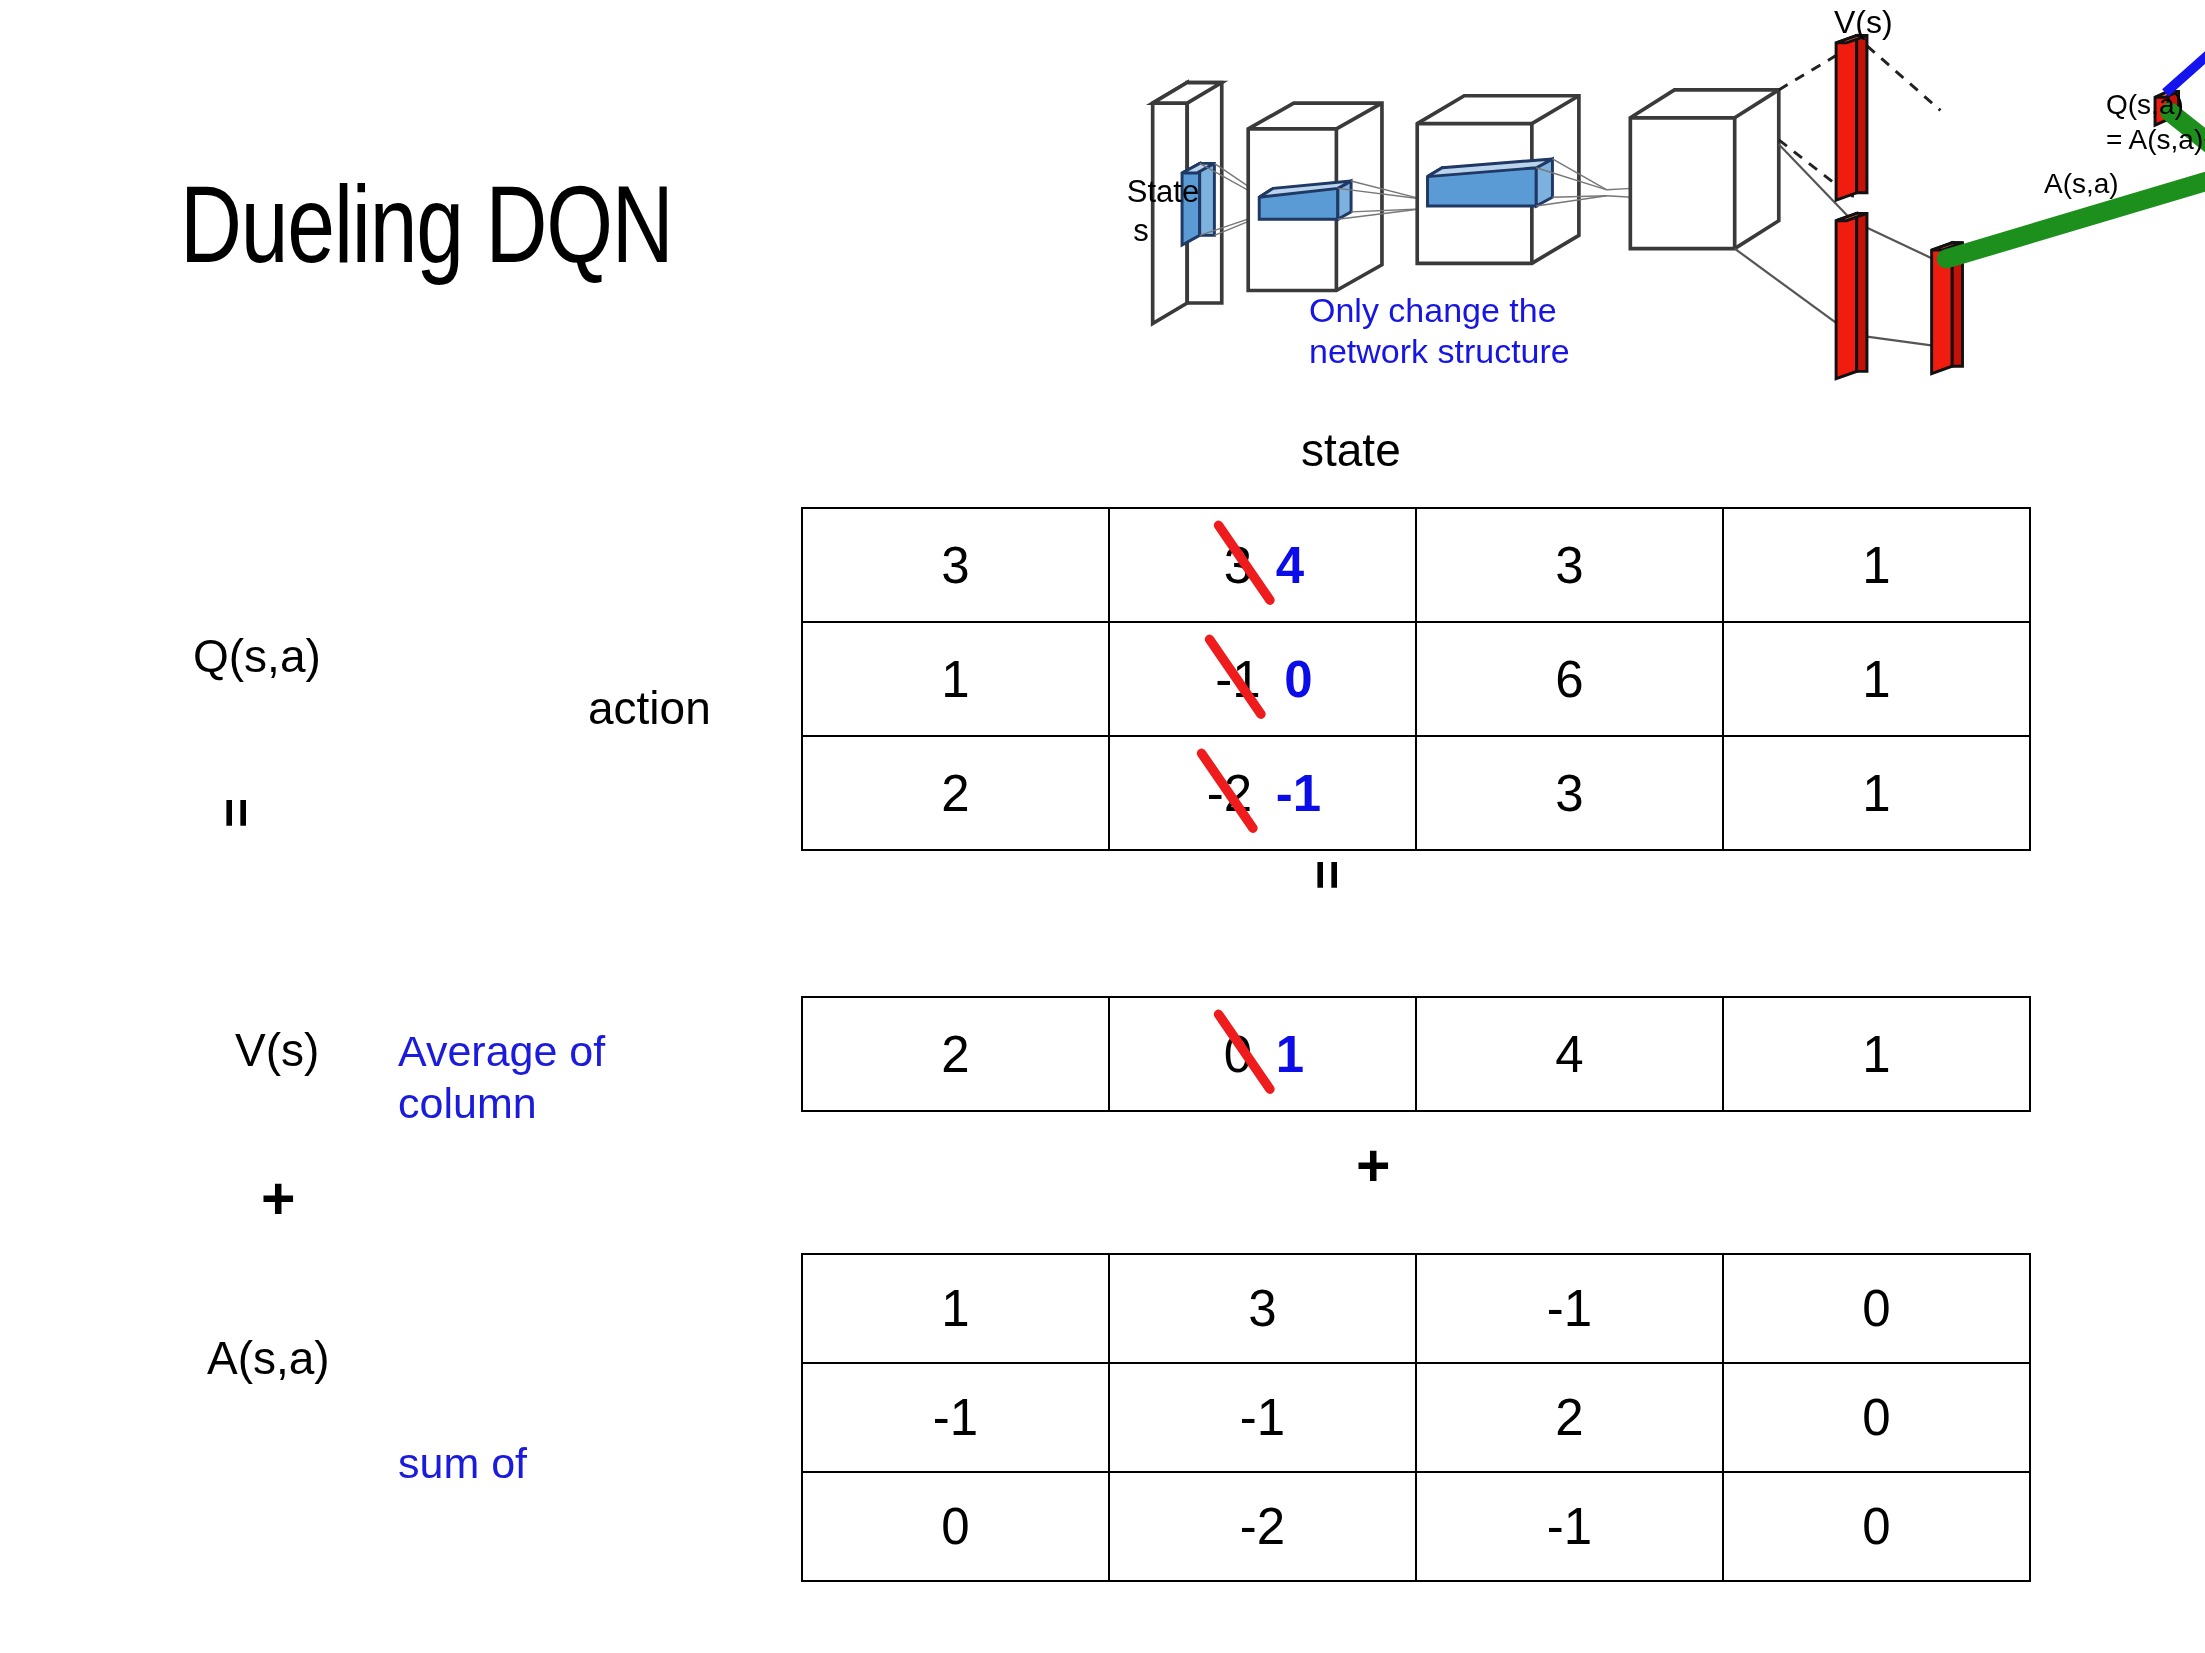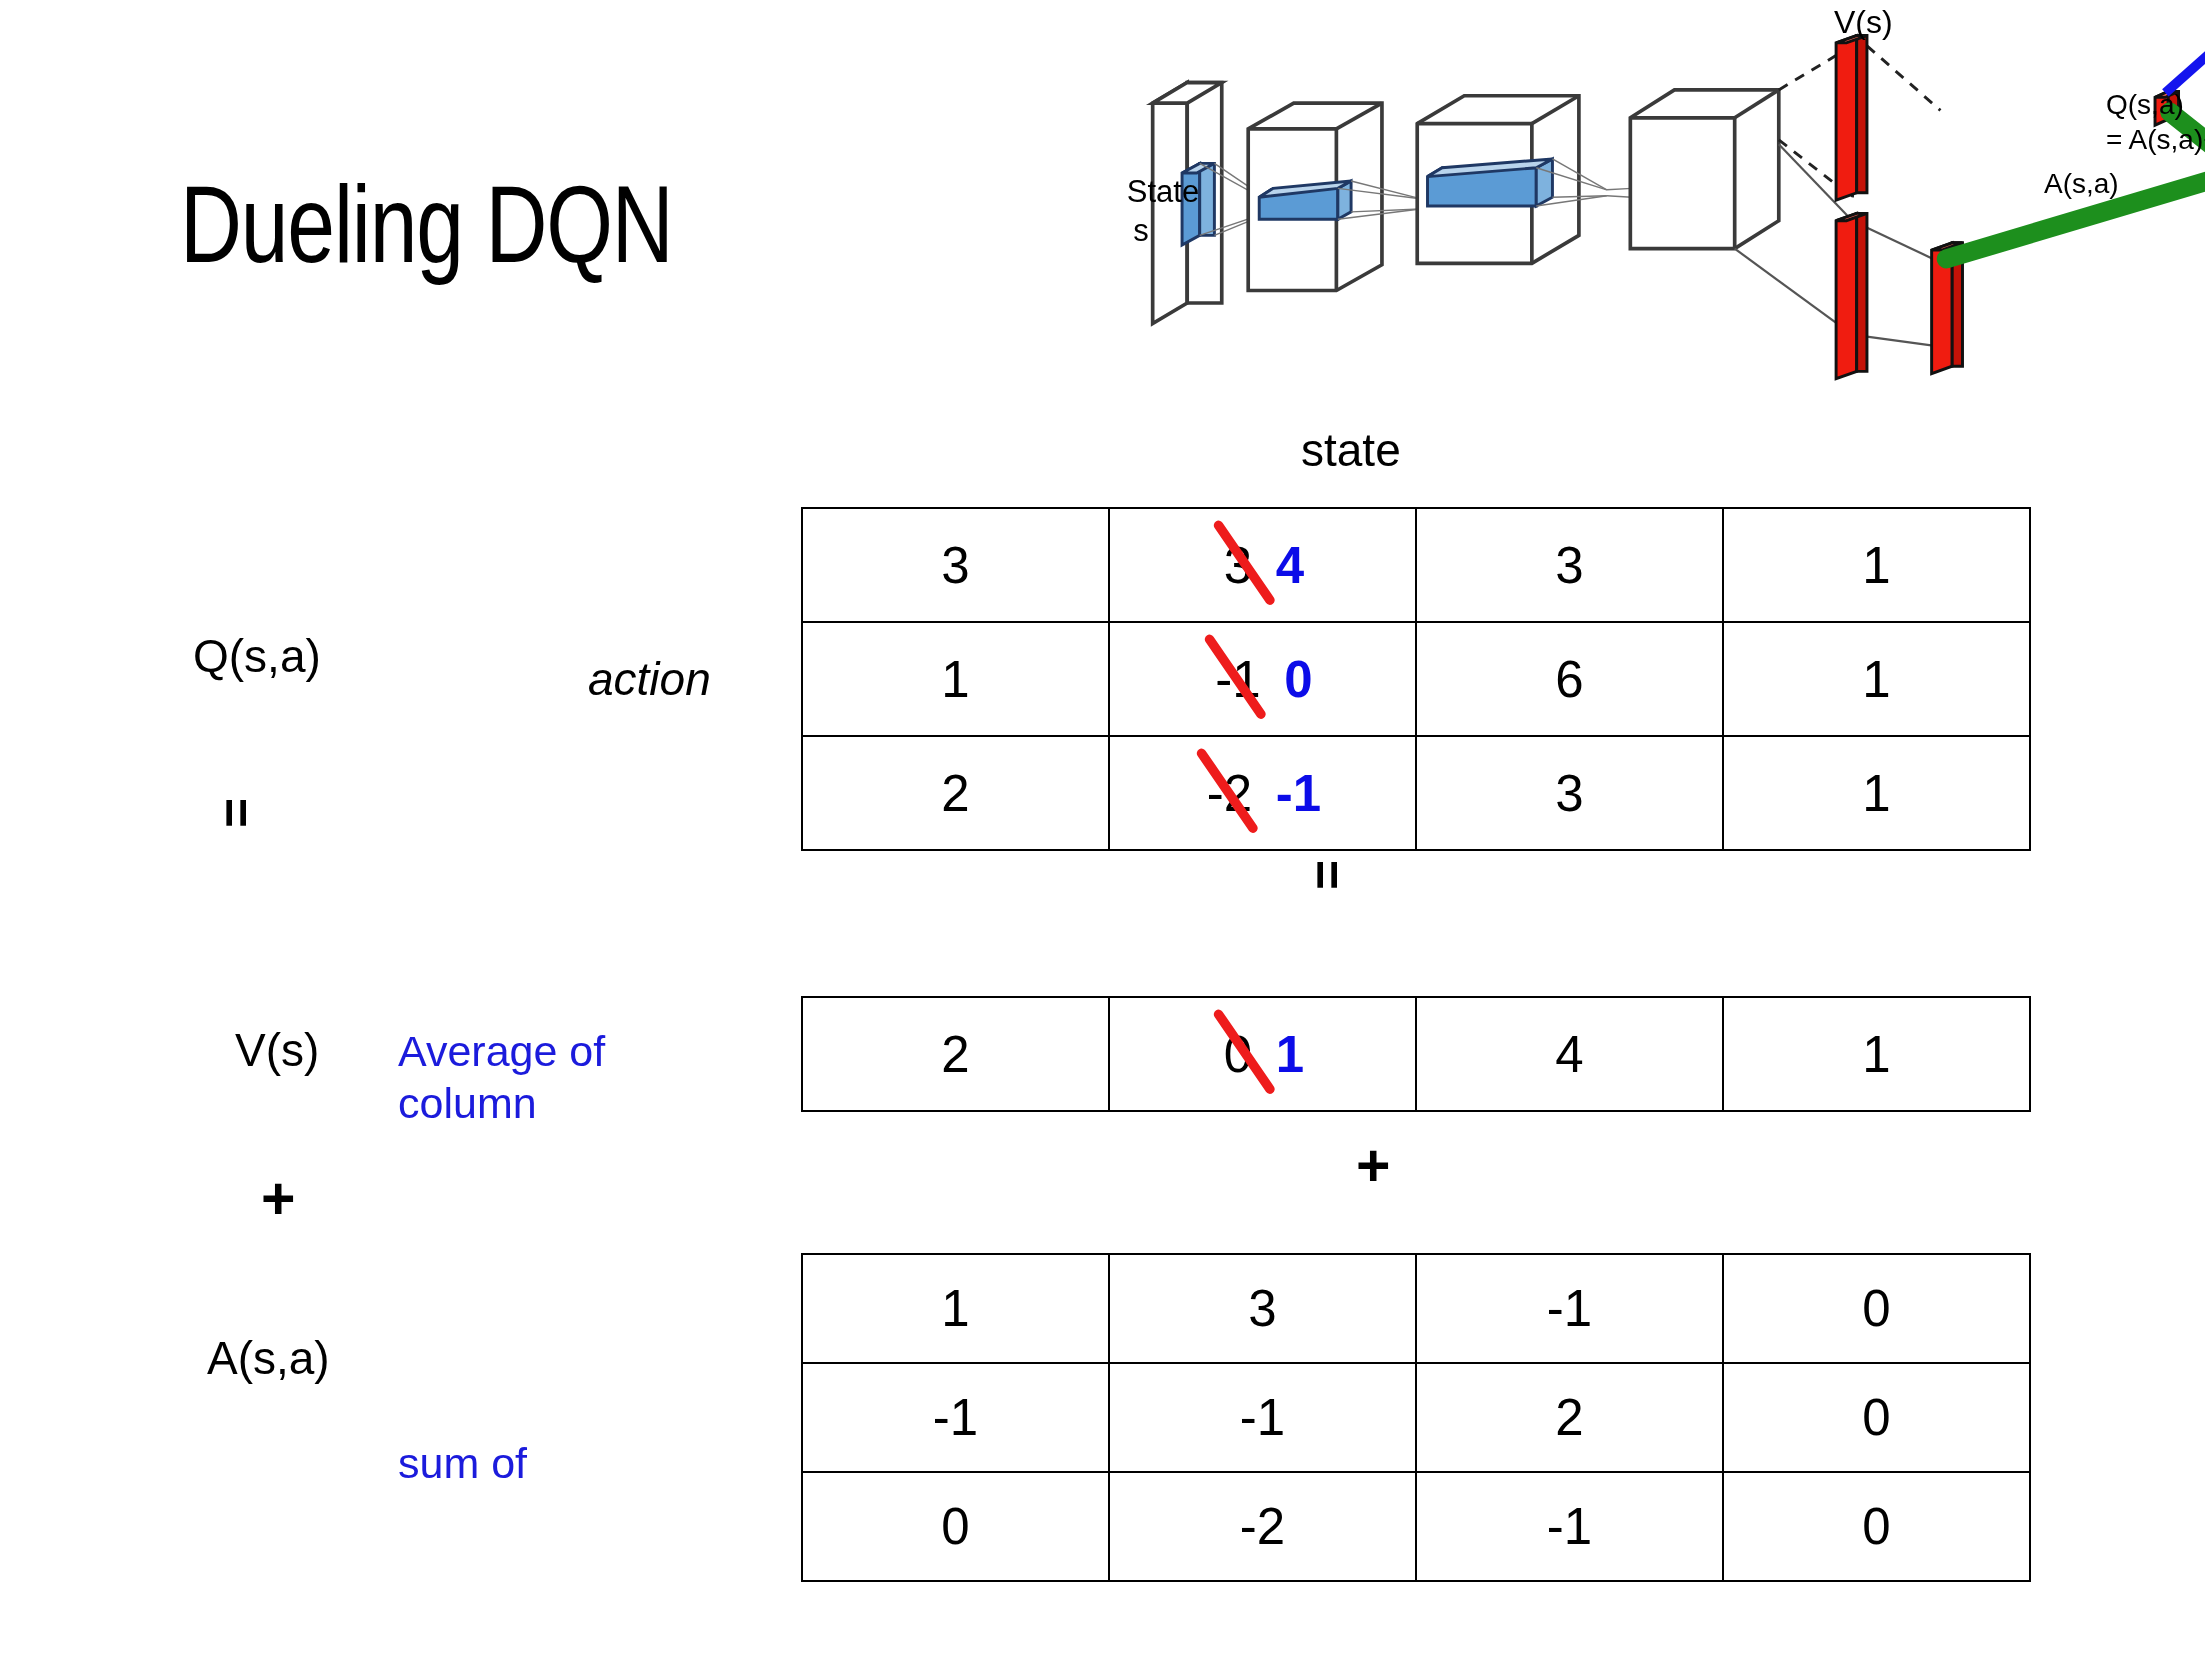--- a/index.html
+++ b/index.html
@@ -53,21 +53,21 @@
   .lbl-asa {
     position:absolute; left: 956px; top: 168px;
     font-size: 28px; color:#000;
   }
 
   
   .lab { position: absolute; color: #000; font-size: 46px; font-family:"Liberation Sans", sans-serif; }
   .lab-q   { left: 193px;  top: 629px;  }
   .lab-v   { left: 235px;  top: 1023px; }
   .lab-a   { left: 207px;  top: 1331px; }
-  .lab-action { left: 588px; top: 652px; font-size: 46px; font-style: italic; }
+  .lab-action { left: 588px; top: 681px; font-size: 46px; }
   .lab-state  { left: 1301px; top: 423px; font-size: 46px; }
 
   .op { position: absolute; color:#000; font-weight: 700; font-family:"Liberation Sans", sans-serif; }
   .op-eq1 { left: 265px;  top: 798px; font-size: 51px; transform: rotate(90deg); transform-origin: left top;}
   .op-plus1 { left: 261px; top: 1165px; font-size: 59px; }
   .op-eq2 { left: 1356px; top: 860px; font-size: 51px; transform: rotate(90deg); transform-origin: left top;}
   .op-plus2 { left: 1356px; top: 1132px; font-size: 59px; }
 
   .blue-note {
     position: absolute; color: #1b1bdc; font-size: 43px; line-height: 1.22; margin-left: 16px;
@@ -237,20 +237,24 @@
         <polygon points="1658,150 1672,150 1672,318 1658,318" fill="#c41208" stroke="#111" stroke-width="4"></polygon>
         <polygon points="1630,160 1658,150 1672,150 1644,160" fill="#ff6b5c" stroke="#111" stroke-width="4"></polygon>
       </g>
     </svg>
 
     <div class="state-label">
       <span>State</span>
       <span class="s2">s</span>
     </div>
 
+    <div class="note-blue">
+      <div>Only change the</div>
+      <div>network structure</div>
+    </div>
 
     <div class="lbl-vs">V(s)</div>
     <div class="lbl-qsa">
       <div>Q(s,a)</div>
       <div>= A(s,a)+V(s)</div>
     </div>
     <div class="lbl-asa">A(s,a)</div>
   </div>
 
   <div class="lab lab-state">state</div>

